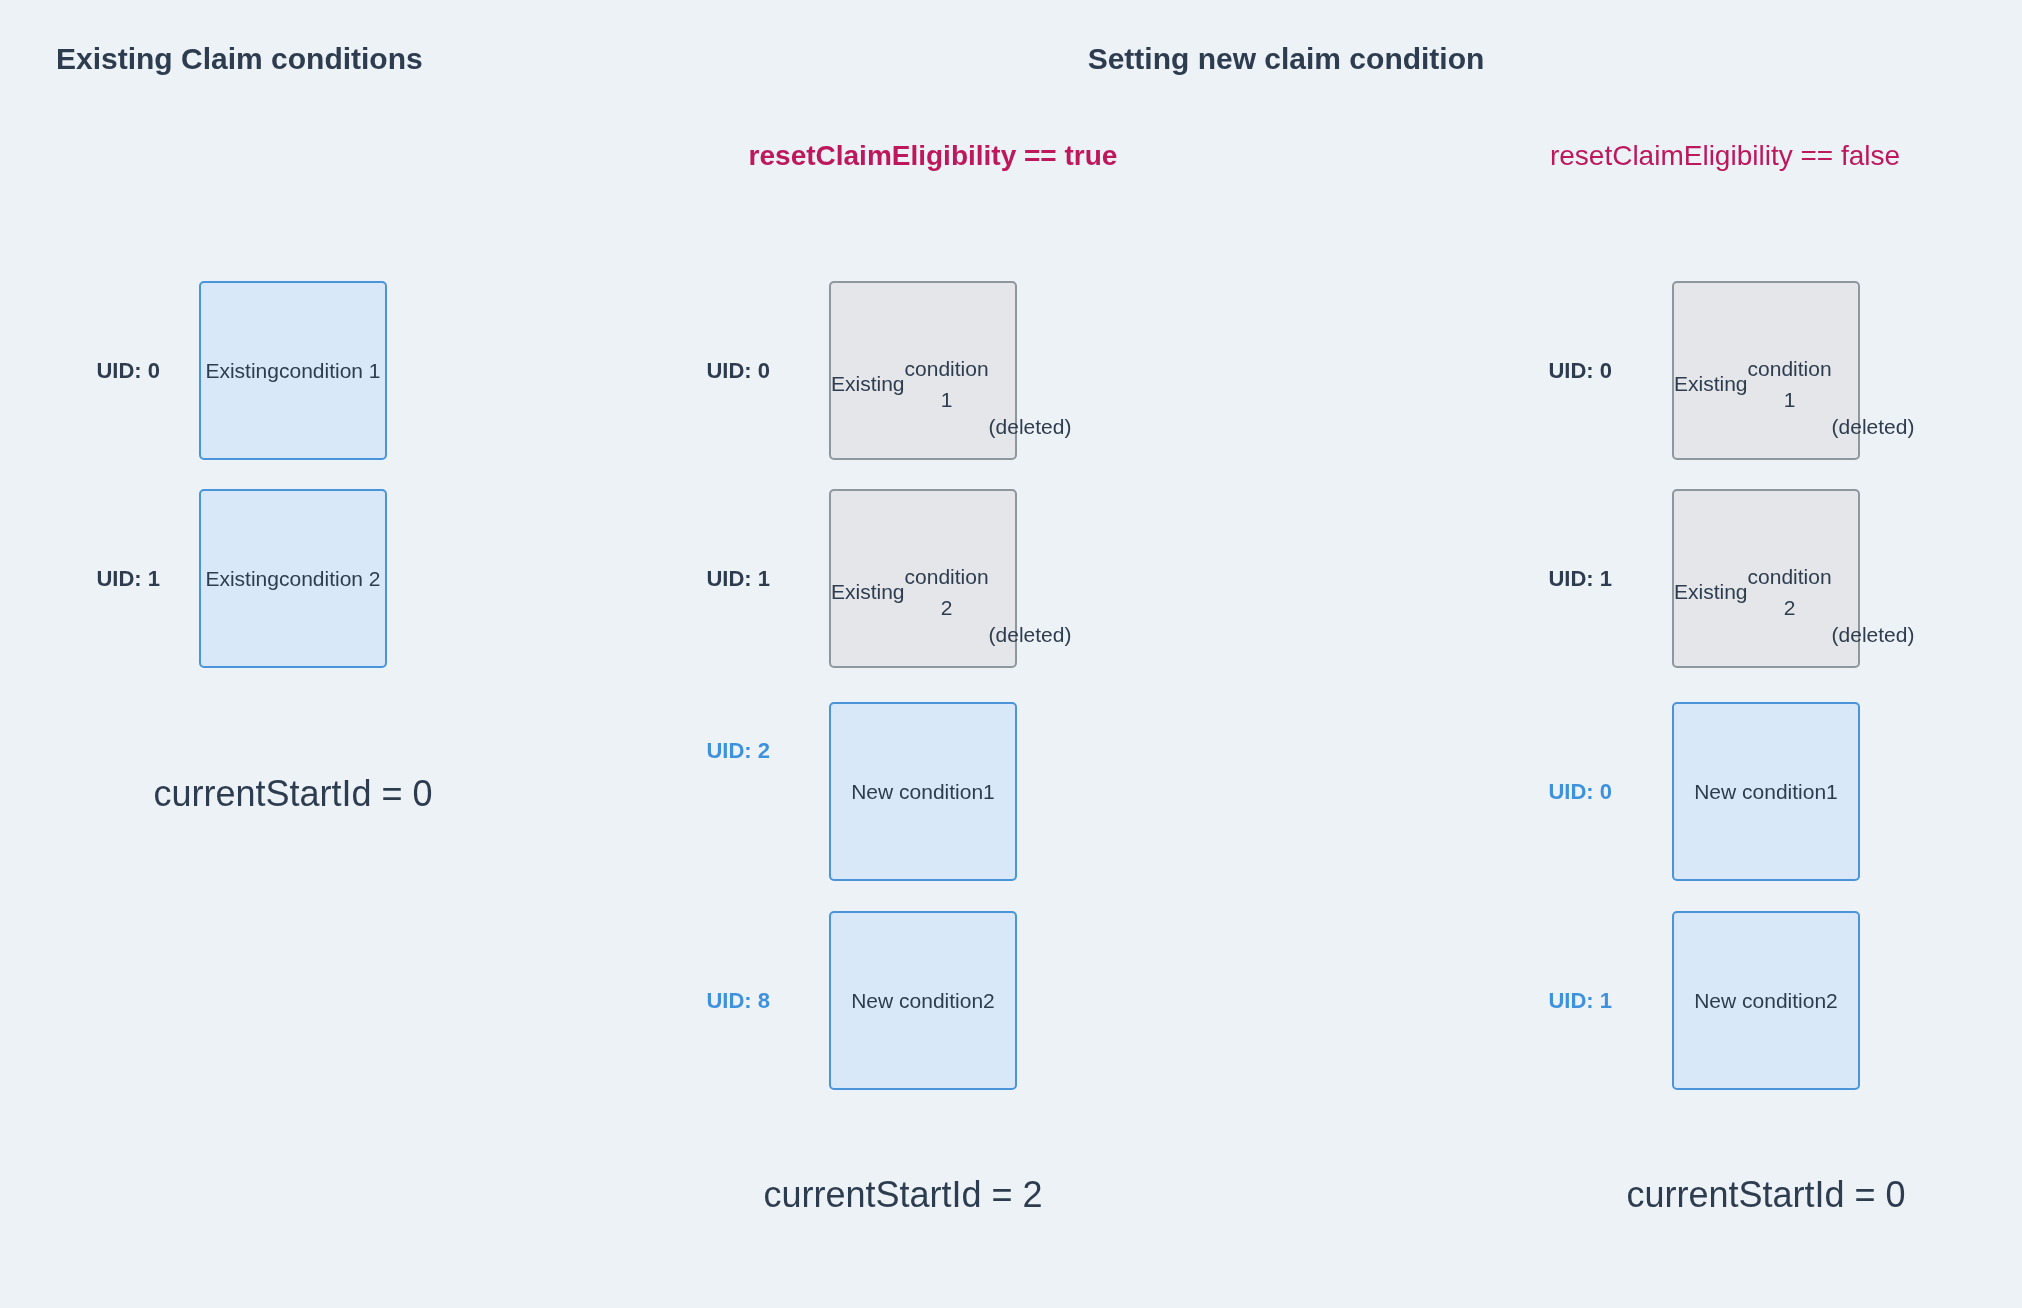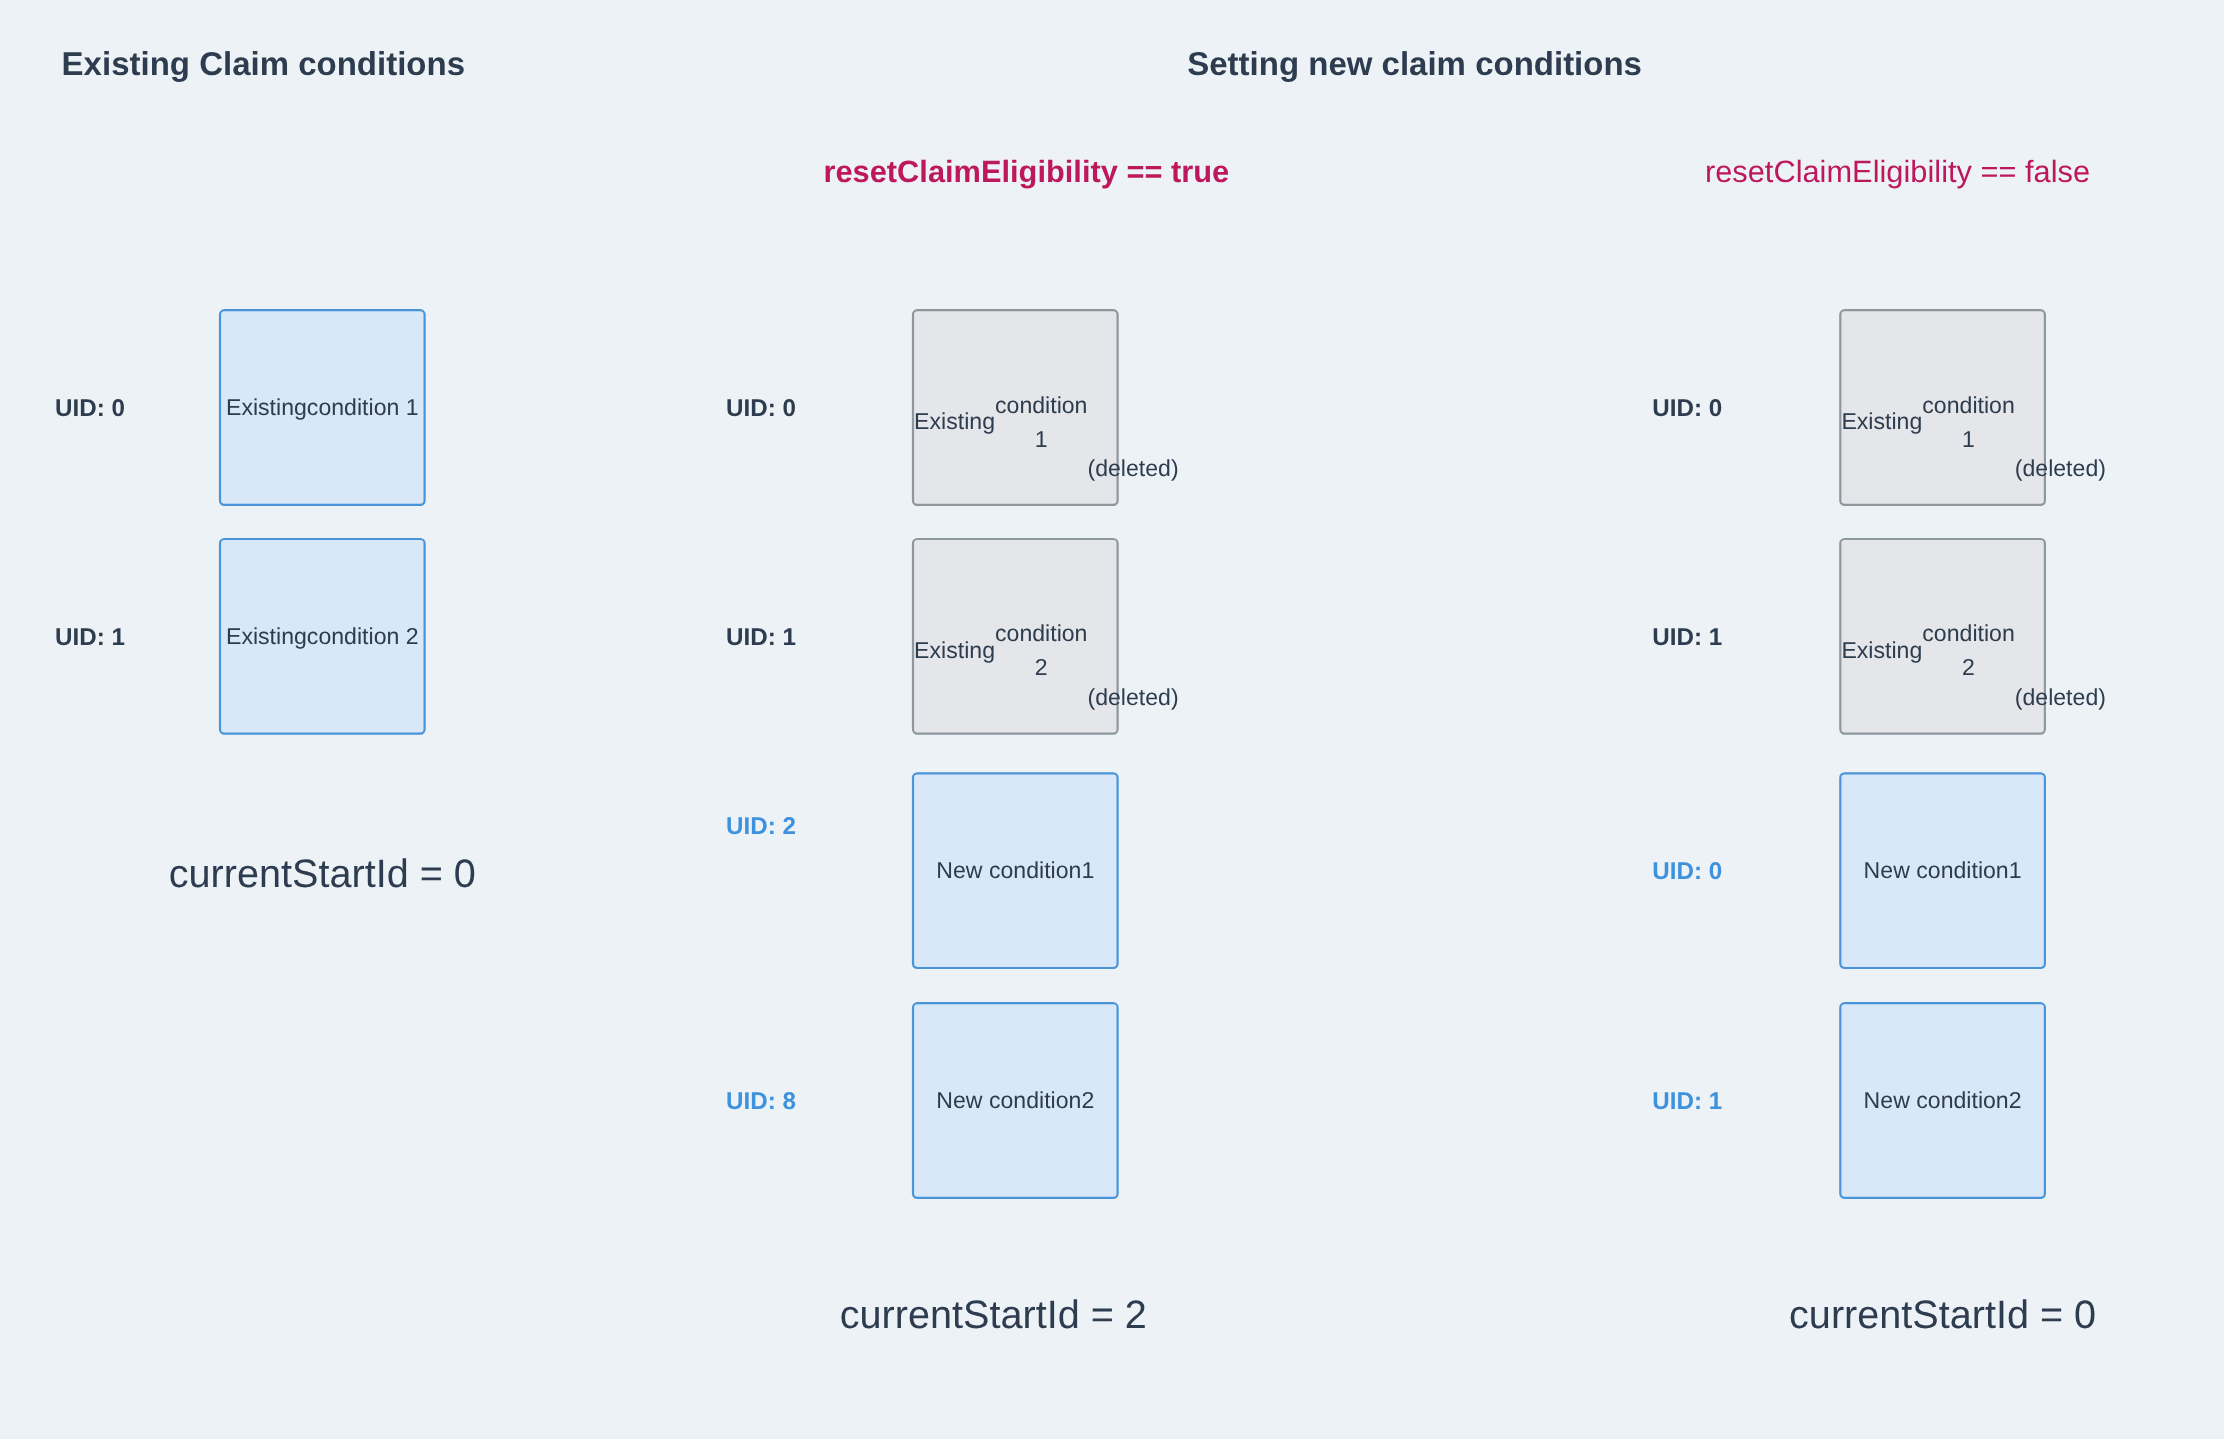--- a/index.html
+++ b/index.html
@@ -31,20 +31,21 @@
     top: 140px;
     font-size: 28px;
     white-space: nowrap;
     transform: translateX(-50%);
   }
   .scenario-true { left: 933px; color: #be185d; font-weight: bold; }
   .scenario-false { left: 1725px; color: #be185d; }
   .uid {
     position: absolute;
     width: 110px;
+    text-align: right;
     font-size: 22px;
     font-weight: bold;
     line-height: 26px;
     color: #2d3c4e;
     white-space: nowrap;
   }
   .uid.blue { color: #3e92dd; }
   .box {
     position: absolute;
     width: 188px;
@@ -81,21 +82,21 @@
     white-space: nowrap;
     transform: translateX(-50%);
   }
 </style>
 </head>
 <body>
 
 <div class="canvas">
 
   <div class="title title-left">Existing Claim conditions</div>
-  <div class="title title-right">Setting new claim conditions</div>
+  <div class="title title-right">Setting new claim condition</div>
   <div class="scenario scenario-true">resetClaimEligibility == true</div>
   <div class="scenario scenario-false">resetClaimEligibility == false</div>
 
   <div class="uid" style="left:50px; top:358px;">UID: 0</div>
   <div class="box blue" style="left:199px; top:281px;">
     <div>Existing</div>
     <div>condition 1</div>
 
   </div>
 

